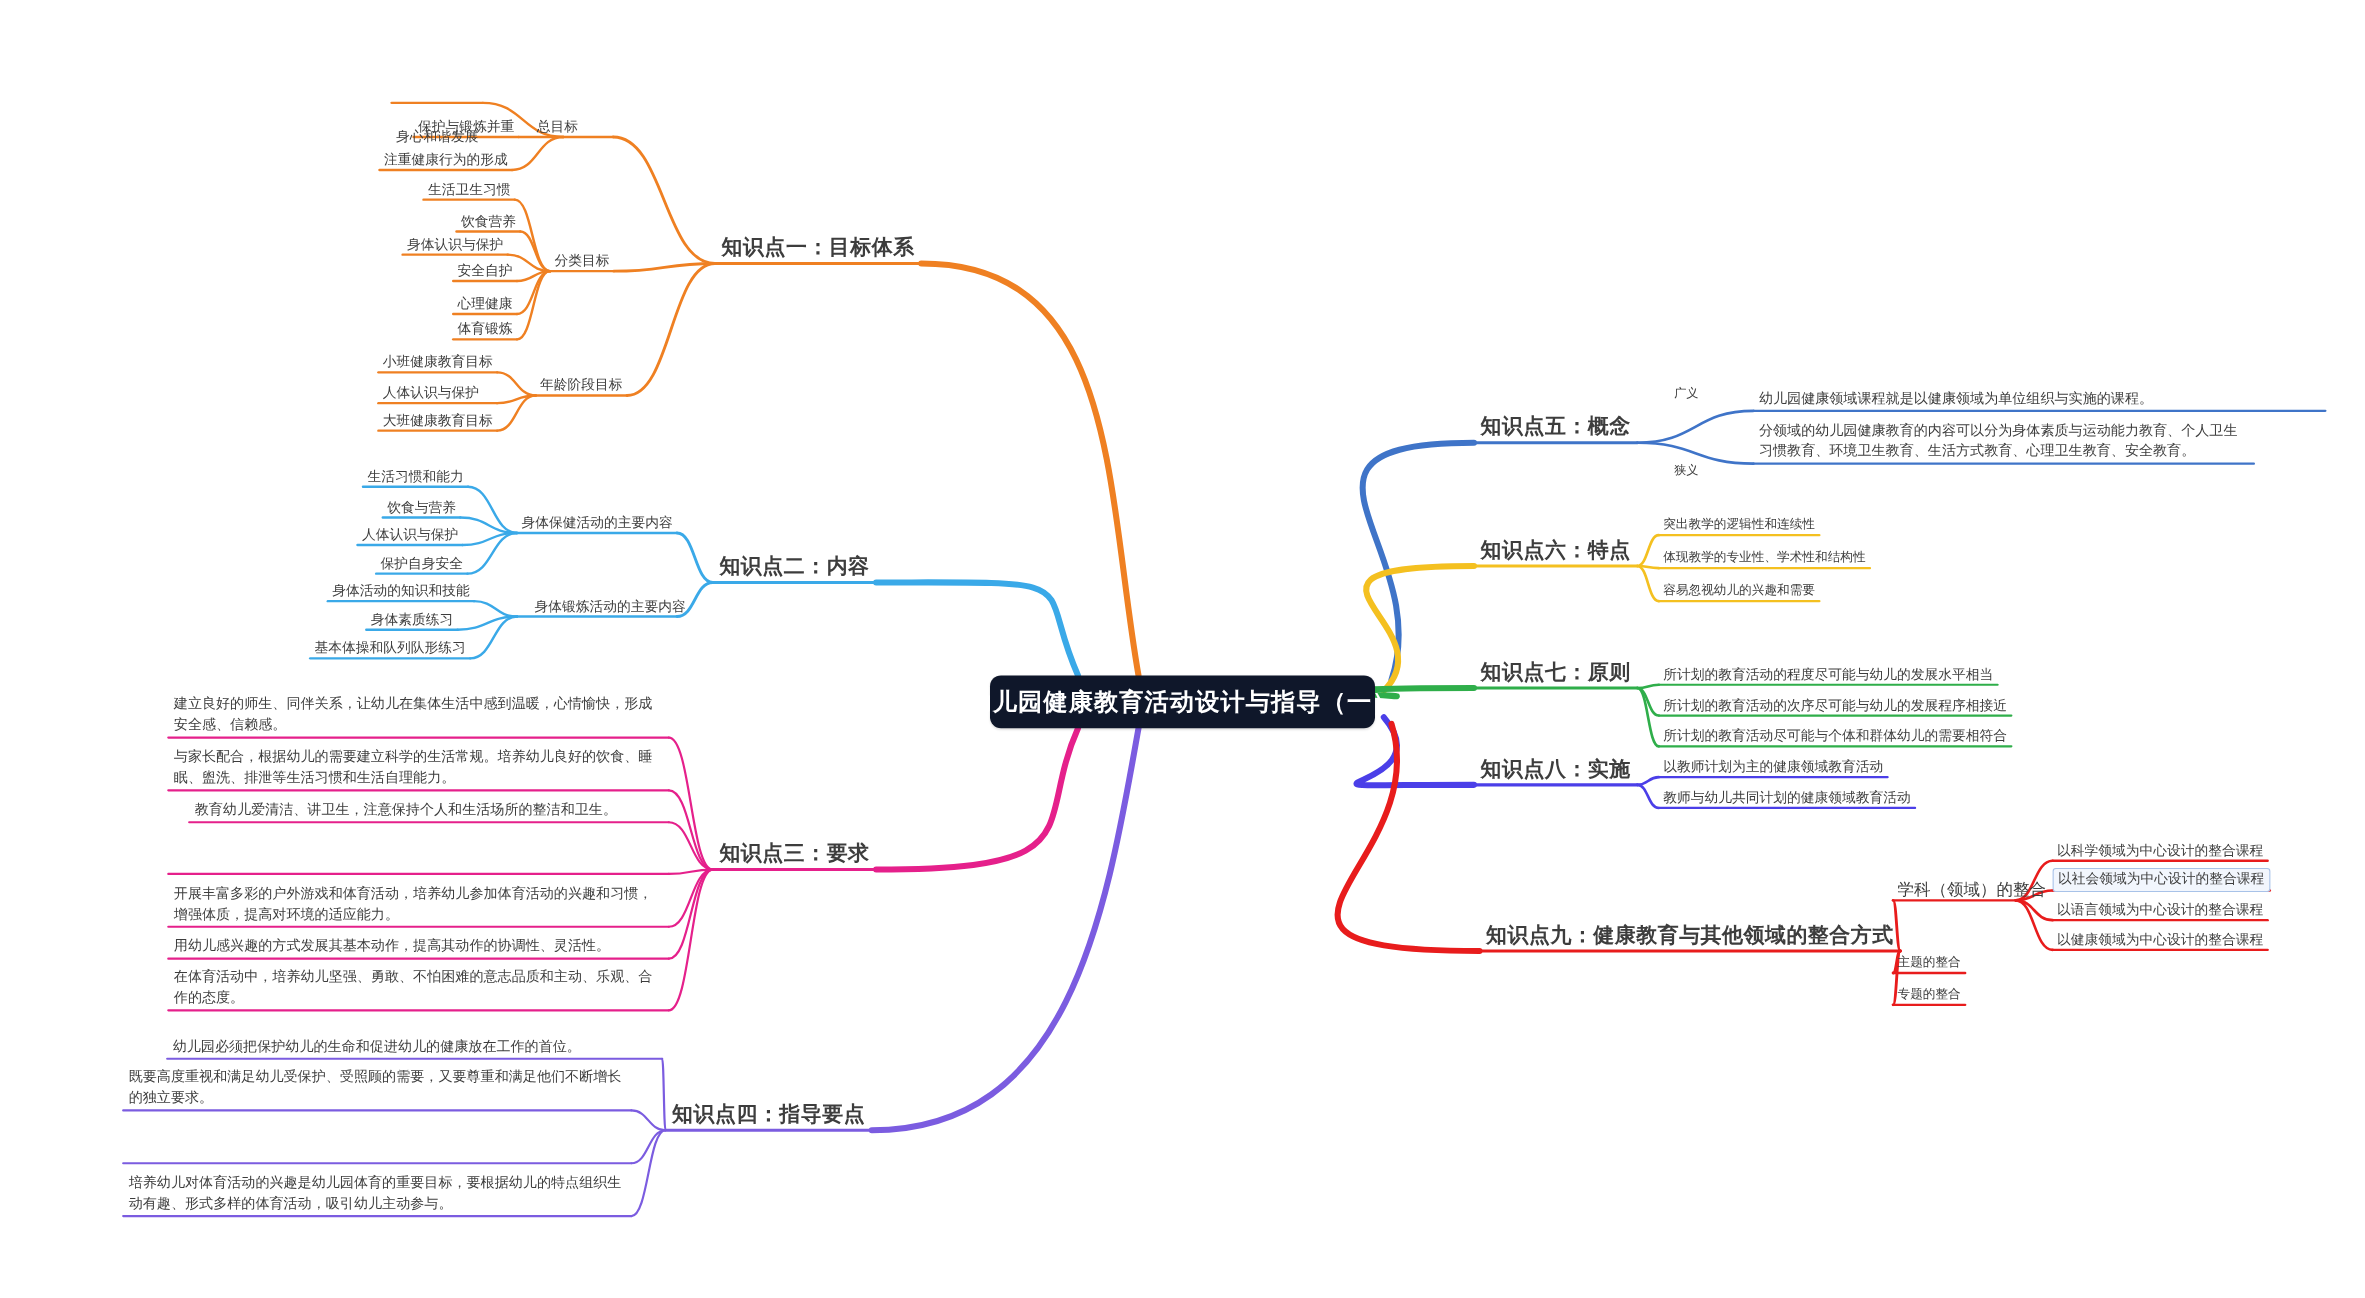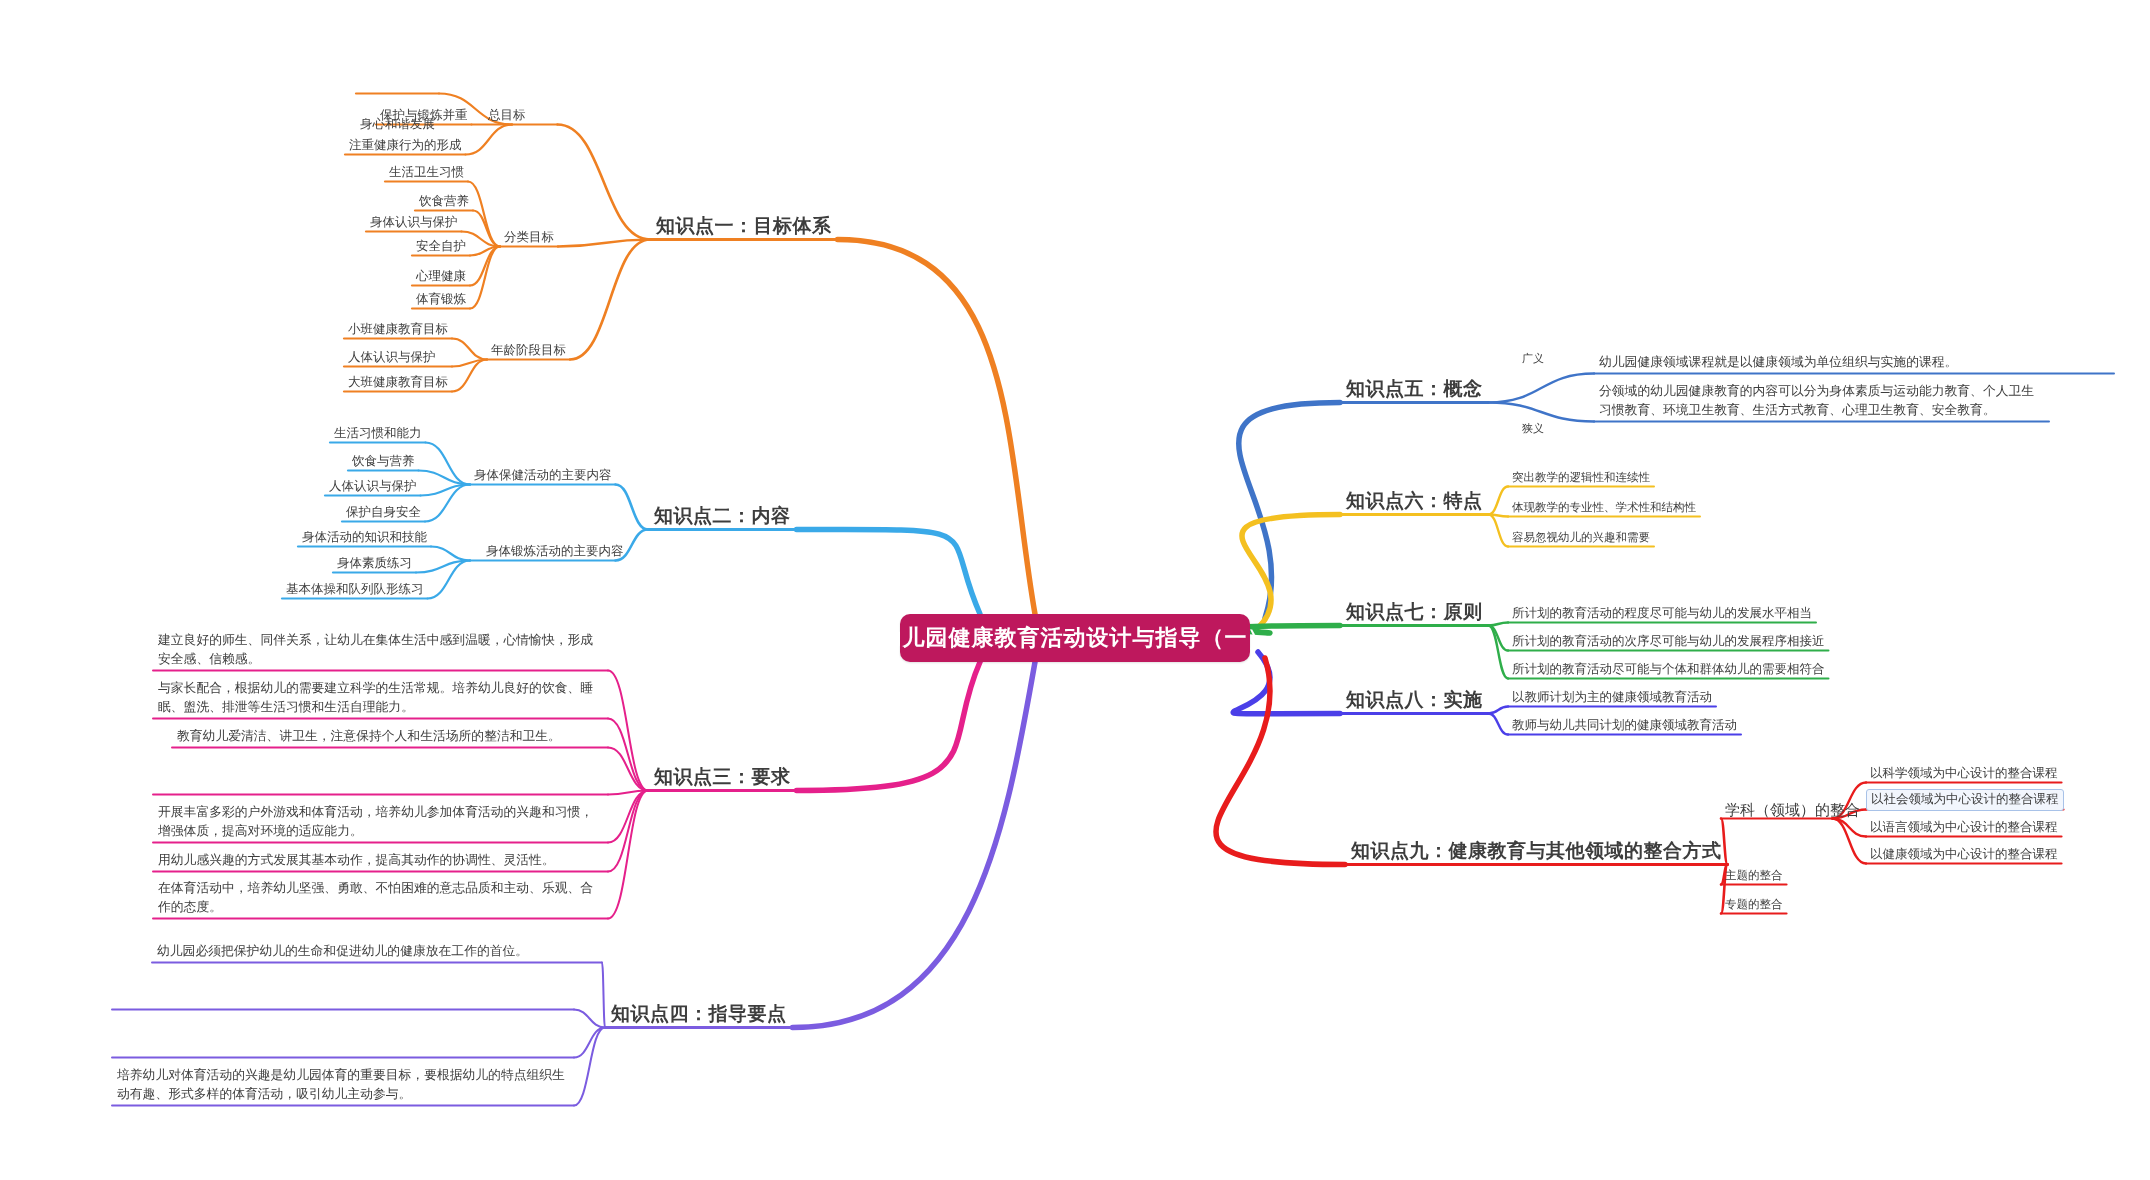--- a/index.html
+++ b/index.html
@@ -141,21 +141,21 @@
       <path d="M1866,836.5L2061.5,836.5" fill="none" stroke="#e81c1c" stroke-width="2.2" stroke-linecap="round"></path>
       <path d="M1832.5,818.5C1849.25,818.5 1849.25,836.5 1866,836.5" fill="none" stroke="#e81c1c" stroke-width="2.4" stroke-linecap="round"></path>
       <path d="M1866,863.5L2061.5,863.5" fill="none" stroke="#e81c1c" stroke-width="2.2" stroke-linecap="round"></path>
       <path d="M1832.5,818.5C1849.25,818.5 1849.25,863.5 1866,863.5" fill="none" stroke="#e81c1c" stroke-width="2.4" stroke-linecap="round"></path>
       <path d="M1727.5,864.5C1724.25,864.5 1724.25,818.5 1721,818.5" fill="none" stroke="#e81c1c" stroke-width="2.6" stroke-linecap="round"></path>
       <path d="M1727.5,864.5C1724.25,864.5 1724.25,884.5 1721,884.5" fill="none" stroke="#e81c1c" stroke-width="2.6" stroke-linecap="round"></path>
       <path d="M1727.5,864.5C1724.25,864.5 1724.25,913.5 1721,913.5" fill="none" stroke="#e81c1c" stroke-width="2.6" stroke-linecap="round"></path>
       <path d="M1345,864.5C1085,864.5 1305,788 1265,658" fill="none" stroke="#e81c1c" stroke-width="5.5" stroke-linecap="round"></path>
     </svg>
 
-  <div id="root" style="left: 900px; top: 614px; width: 350px; height: 48px; background: #be185d;">幼儿园健康教育活动设计与指导（一）</div>
+  <div id="root" style="left: 900px; top: 614px; width: 350px; height: 48px; background: #0f172a;">幼儿园健康教育活动设计与指导（一）</div>
 
   <div class="node branch" style="left:650px;top:212px;">知识点一：目标体系</div>
 
   <div class="node mid" style="left:484px;top:106px;">总目标</div>
   <div class="node leaf" style="left:356px;top:75px;margin-top:40px;">身心和谐发展</div>
   <div class="node leaf" style="left:376px;top:106px;">保护与锻炼并重</div>
   <div class="node leaf" style="left:345px;top:136px;">注重健康行为的形成</div>
 
   <div class="node mid" style="left:500px;top:228px;">分类目标</div>
   <div class="node leaf" style="left:385px;top:163px;">生活卫生习惯</div>
@@ -188,20 +188,21 @@
   <div class="node para" style="left:153px;top:627px;width:455px;">建立良好的师生、同伴关系，让幼儿在集体生活中感到温暖，心情愉快，形成安全感、信赖感。</div>
   <div class="node para" style="left:153px;top:675px;width:455px;">与家长配合，根据幼儿的需要建立科学的生活常规。培养幼儿良好的饮食、睡眠、盥洗、排泄等生活习惯和生活自理能力。</div>
   <div class="node para" style="left:172px;top:723px;width:436px;">教育幼儿爱清洁、讲卫生，注意保持个人和生活场所的整洁和卫生。</div>
   <div class="node para" style="left:153px;top:799px;width:455px;">开展丰富多彩的户外游戏和体育活动，培养幼儿参加体育活动的兴趣和习惯，增强体质，提高对环境的适应能力。</div>
   <div class="node para" style="left:153px;top:847px;width:455px;">用幼儿感兴趣的方式发展其基本动作，提高其动作的协调性、灵活性。</div>
   <div class="node para" style="left:153px;top:875px;width:455px;">在体育活动中，培养幼儿坚强、勇敢、不怕困难的意志品质和主动、乐观、合作的态度。</div>
 
   <div class="node branch" style="left:605px;top:1000px;">知识点四：指导要点</div>
 
   <div class="node para" style="left:152px;top:938px;width:450px;">幼儿园必须把保护幼儿的生命和促进幼儿的健康放在工作的首位。</div>
+  <div class="node para" style="left:112px;top:966px;width:462px;">既要高度重视和满足幼儿受保护、受照顾的需要，又要尊重和满足他们不断增长的独立要求。</div>
   <div class="node para" style="left:112px;top:1062px;width:462px;">培养幼儿对体育活动的兴趣是幼儿园体育的重要目标，要根据幼儿的特点组织生动有趣、形式多样的体育活动，吸引幼儿主动参与。</div>
 
   <div class="node branch" style="left:1340px;top:375px;">知识点五：概念</div>
   <div class="node leaf" style="left:1518px;top:349px;font-size:11px;">广义</div>
   <div class="node para" style="left:1594px;top:349px;width:520px;">幼儿园健康领域课程就是以健康领域为单位组织与实施的课程。</div>
   <div class="node leaf" style="left:1518px;top:419px;font-size:11px;">狭义</div>
   <div class="node para" style="left:1594px;top:378px;width:455px;">分领域的幼儿园健康教育的内容可以分为身体素质与运动能力教育、个人卫生习惯教育、环境卫生教育、生活方式教育、心理卫生教育、安全教育。</div>
 
   <div class="node branch" style="left:1340px;top:487px;">知识点六：特点</div>
   <div class="node leaf" style="left:1508px;top:468px;font-size:11.5px;">突出教学的逻辑性和连续性</div>

